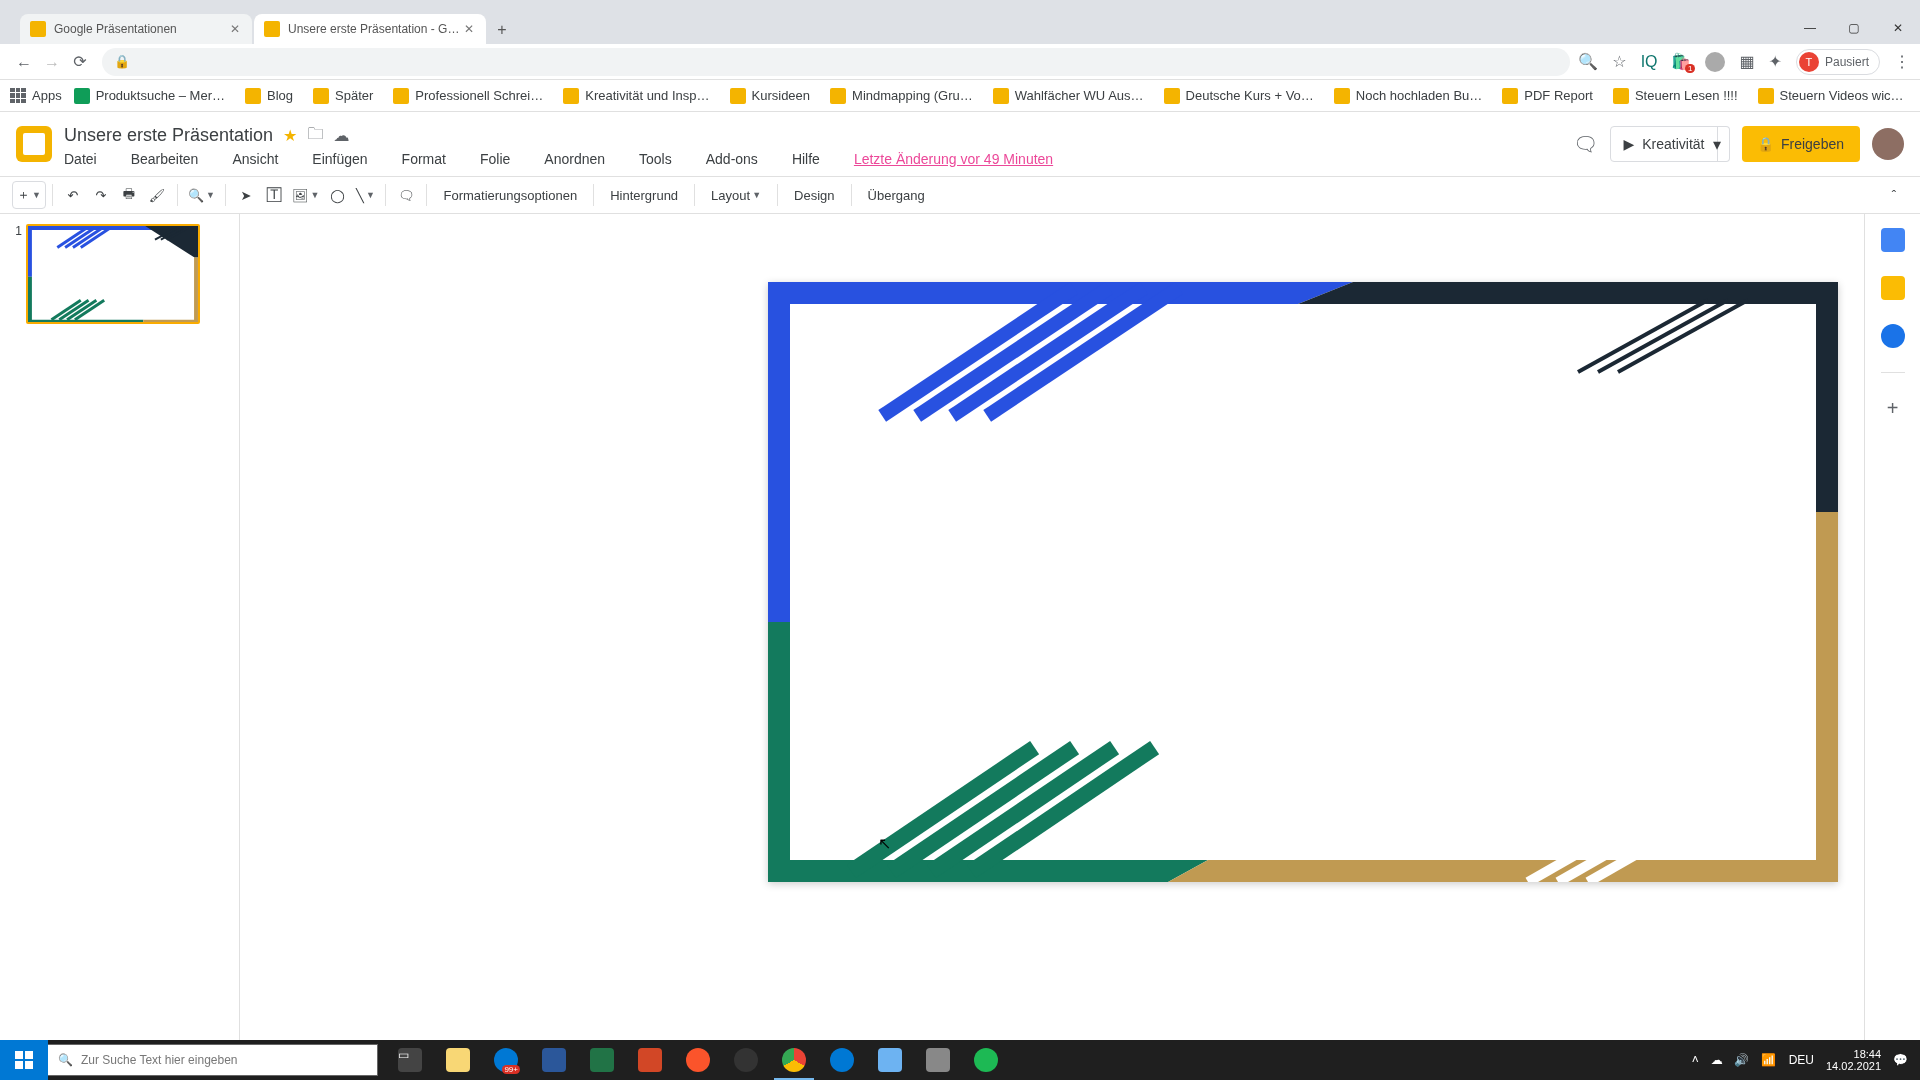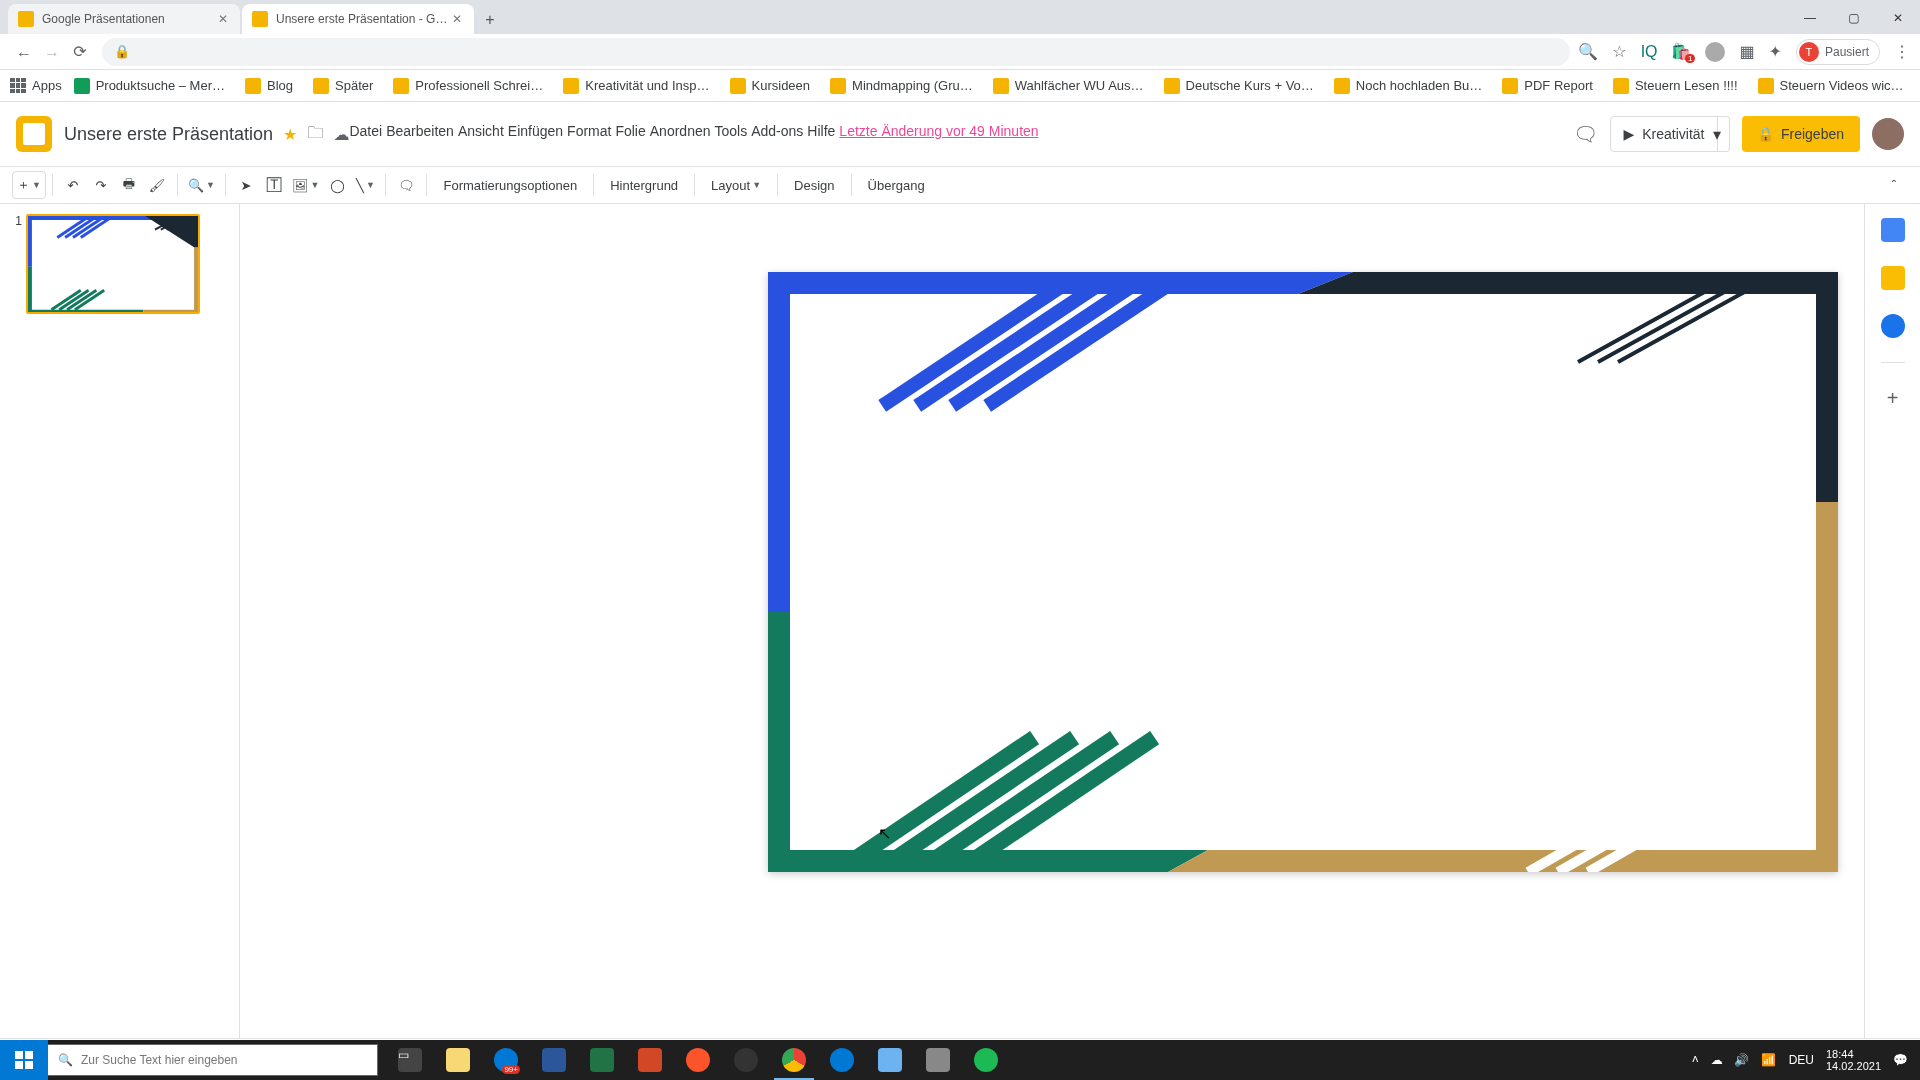--- a/index.html
+++ b/index.html
@@ -1,19 +1,19 @@
 <!DOCTYPE html>
 <html><head>
 <meta charset="utf-8">
 <style>
   * { margin: 0; padding: 0; box-sizing: border-box; font-family: "Segoe UI", Arial, sans-serif; }
   html, body { width: 1920px; height: 1080px; overflow: hidden; background: #fff; }
 
   
-  .tab-strip { height: 34px; background: #dee1e6; display: flex; align-items: flex-end; padding-left: 8px; }
+  .tab-strip { height: 44px; background: #dee1e6; display: flex; align-items: flex-end; padding-left: 20px; }
   .tab { height: 30px; width: 232px; background: #f1f3f4; display: flex; align-items: center; padding: 0 10px; font-size: 12px; color: #555; border-radius: 8px 8px 0 0; margin-right: 2px; position: relative; }
   .tab.active { background: #fff; }
   .tab .favicon { width: 16px; height: 16px; margin-right: 8px; }
   .tab .title { flex: 1; white-space: nowrap; overflow: hidden; text-overflow: ellipsis; }
   .tab .close { width: 14px; text-align: center; color: #777; }
   .new-tab { width: 28px; height: 28px; display: flex; align-items: center; justify-content: center; color: #555; font-size: 16px; }
   .win-controls { margin-left: auto; display: flex; }
   .win-controls div { width: 44px; height: 32px; display: flex; align-items: center; justify-content: center; color: #333; font-size: 12px; }
 
   .addr-bar { height: 36px; background: #fff; display: flex; align-items: center; padding: 0 10px; border-bottom: 1px solid #e0e0e0; }
@@ -30,25 +30,25 @@
   .bk-item { display: flex; align-items: center; margin-right: 20px; white-space: nowrap; }
   .bk-item .bk-icon { width: 16px; height: 16px; margin-right: 6px; border-radius: 2px; }
   .bk-apps { display: flex; align-items: center; margin-right: 12px; }
   .bk-apps .grid { width: 16px; height: 16px; display: grid; grid-template: repeat(3,1fr)/repeat(3,1fr); gap: 1px; margin-right: 6px; }
   .bk-apps .grid span { background: #5f6368; }
 
   
   .slides-hdr { height: 64px; display: flex; align-items: center; padding: 0 16px; }
   .slides-logo { width: 36px; height: 36px; background: #f4b400; border-radius: 6px; position: relative; margin-right: 12px; }
   .slides-logo::after { content: ""; position: absolute; inset: 7px; background: #fff; border-radius: 2px; }
-  .doc-area { display: flex; flex-direction: row; }
+  .doc-area { display: flex; flex-direction: column; }
   .doc-title-row { display: flex; align-items: center; gap: 10px; }
   .doc-title { font-size: 18px; color: #3c4043; }
   .star { color: #f4b400; }
-  .menu-row { display: flex; gap: 4px; font-size: 14px; color: #3c4043; margin-top: 2px; }
+  .menu-row { display: flex; gap: 34px; font-size: 14px; color: #3c4043; margin-top: 2px; }
   .menu-row span { cursor: default; }
   .menu-row .last-edit { color: #ec4899; text-decoration: underline; }
   .hdr-right { margin-left: auto; display: flex; align-items: center; gap: 12px; }
   .present-btn { display: flex; align-items: center; border: 1px solid #dadce0; border-radius: 4px; height: 36px; padding: 0 12px; font-size: 14px; color: #3c4043; }
   .present-drop { border: 1px solid #dadce0; border-left: none; border-radius: 0 4px 4px 0; height: 36px; width: 24px; display: flex; align-items: center; justify-content: center; color: #3c4043; margin-left: -12px; }
   .share-btn { display: flex; align-items: center; background: #fbbc04; border-radius: 4px; height: 36px; padding: 0 16px; font-size: 14px; color: #3c4043; font-weight: 500; gap: 6px; }
   .avatar-big { width: 32px; height: 32px; border-radius: 50%; background: #8d6e63; }
 
   
   .toolbar { height: 38px; border-top: 1px solid #e0e0e0; border-bottom: 1px solid #e0e0e0; display: flex; align-items: center; padding: 0 12px; font-size: 13px; color: #3c4043; }
@@ -89,21 +89,21 @@
 
   
   .taskbar { position: fixed; bottom: 0; left: 0; right: 0; height: 40px; background: #1f1f1f; display: flex; align-items: center; color: #fff; font-size: 12px; }
   .tb-start { width: 48px; height: 40px; display: flex; align-items: center; justify-content: center; background: #0078d4;}
   .tb-search { height: 32px; width: 330px; background: #fff; color: #777; display: flex; align-items: center; padding: 0 10px; gap: 8px; margin-left: 0; border: 1px solid #666; border-left: none; }
   .tb-apps { display: flex; height: 40px; margin-left: 8px; }
   .tb-apps .app { width: 48px; display: flex; align-items: center; justify-content: center; position: relative; }
   .tb-apps .app.active::after { content: ""; position: absolute; bottom: 0; left: 4px; right: 4px; height: 2px; background: #76b9ed; }
   .app-icon { width: 24px; height: 24px; border-radius: 4px; }
   .tray { margin-left: auto; display: flex; align-items: center; gap: 12px; padding: 0 12px; }
-  .tray .clock { text-align: left; line-height: 1.1; font-size: 11px; }
+  .tray .clock { text-align: right; line-height: 1.1; font-size: 11px; }
 </style>
 </head>
 <body>
 
 <div class="tab-strip">
   <div class="tab">
     <span class="favicon" style="background:#f4b400;border-radius:2px;"></span>
     <span class="title">Google Präsentationen</span>
     <span class="close">✕</span>
   </div>

